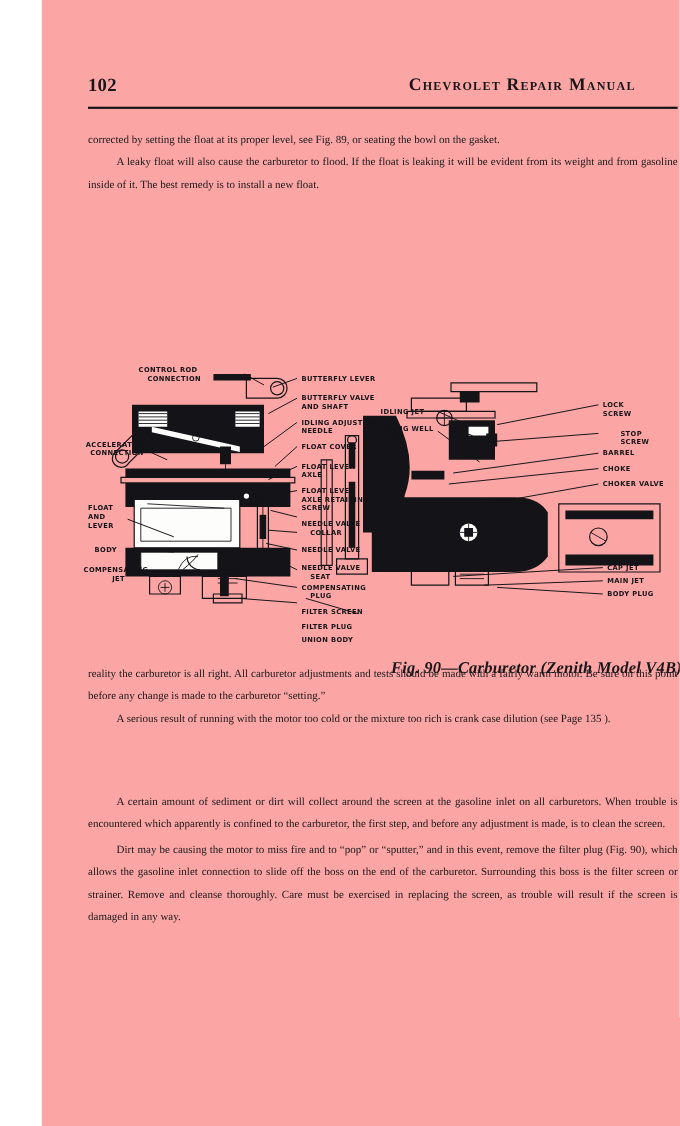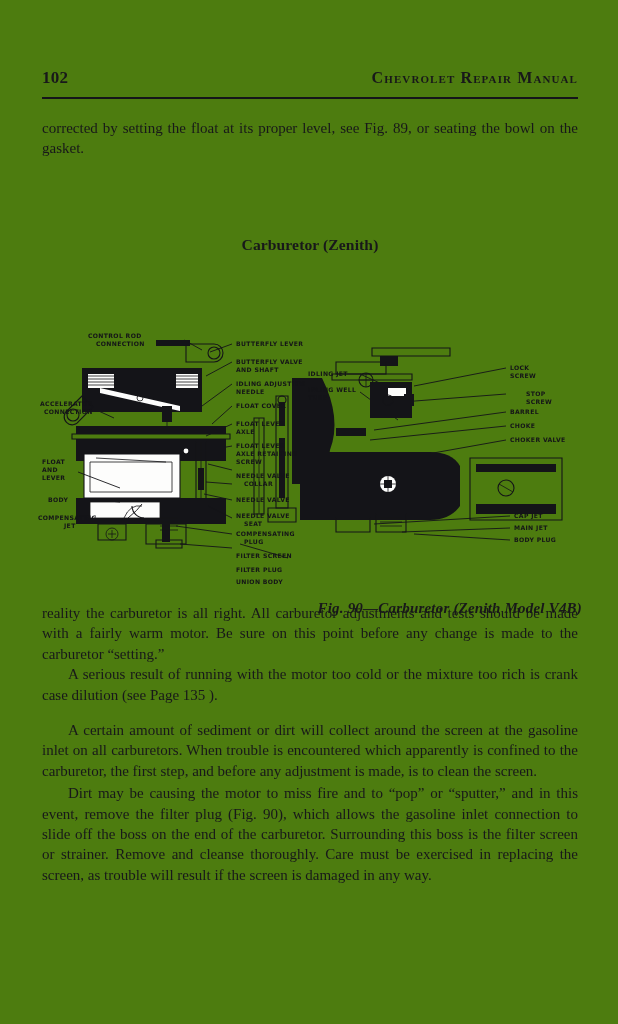--- a/index.html
+++ b/index.html
@@ -13,21 +13,22 @@
     height: 1024px;
     overflow: hidden;
     font-family: "Liberation Serif", "DejaVu Serif", serif;
     color: #18181a;
     position: relative;
   }
 
   .page {
     position: absolute;
     inset: 0;
-    background: #4d7c0f;
+    background: #fca5a5;
+    margin-left: 38px;
   }
 
   
   .running-head {
     position: absolute;
     left: 42px;
     right: 40px;
     top: 68px;
     height: 24px;
   }
@@ -61,21 +62,21 @@
   }
 
   
   .col {
     position: absolute;
     left: 42px;
     width: 536px;
   }
   p.body {
     margin: 0;
-    font-size: 15px;
+    font-size: 10px;
     line-height: 20.4px;
     text-align: justify;
     text-align-last: left;
     text-indent: 26px;
     hyphens: none;
   }
   p.body.flush { text-indent: 0; }
   p.body.last { text-align-last: left; }
 
   h2.section {
@@ -126,24 +127,24 @@
 <div class="page">
 
   <div class="running-head">
     <div class="folio">102</div>
     <div class="book-title">Chevrolet Repair Manual</div>
   </div>
   <div class="head-rule"></div>
 
   <div class="col" style="top:118px;">
     <p class="body flush">corrected by setting the float at its proper level, see Fig. 89, or seating the bowl on the gasket.</p>
+    <p class="body">A leaky float will also cause the carburetor to flood.   If the float is leaking it will be evident from its weight and from gasoline inside of it.   The best remedy is to install a new float.</p>
   </div>
 
   <div class="col" style="top:236px;">
-    <h2 class="section">Carburetor (Zenith)</h2>
     <div style="height:10px"></div>
   </div>
 
   <div class="figure">
     <svg width="546" height="268" viewBox="0 0 546 268" xmlns="http://www.w3.org/2000/svg">
 
       <g>
 
         <path class="out" d="M150 22 l28 0 a9 9 0 1 1 0 18 l-28 0 z"></path>
         <circle cx="178" cy="31" r="6" class="out"></circle>

